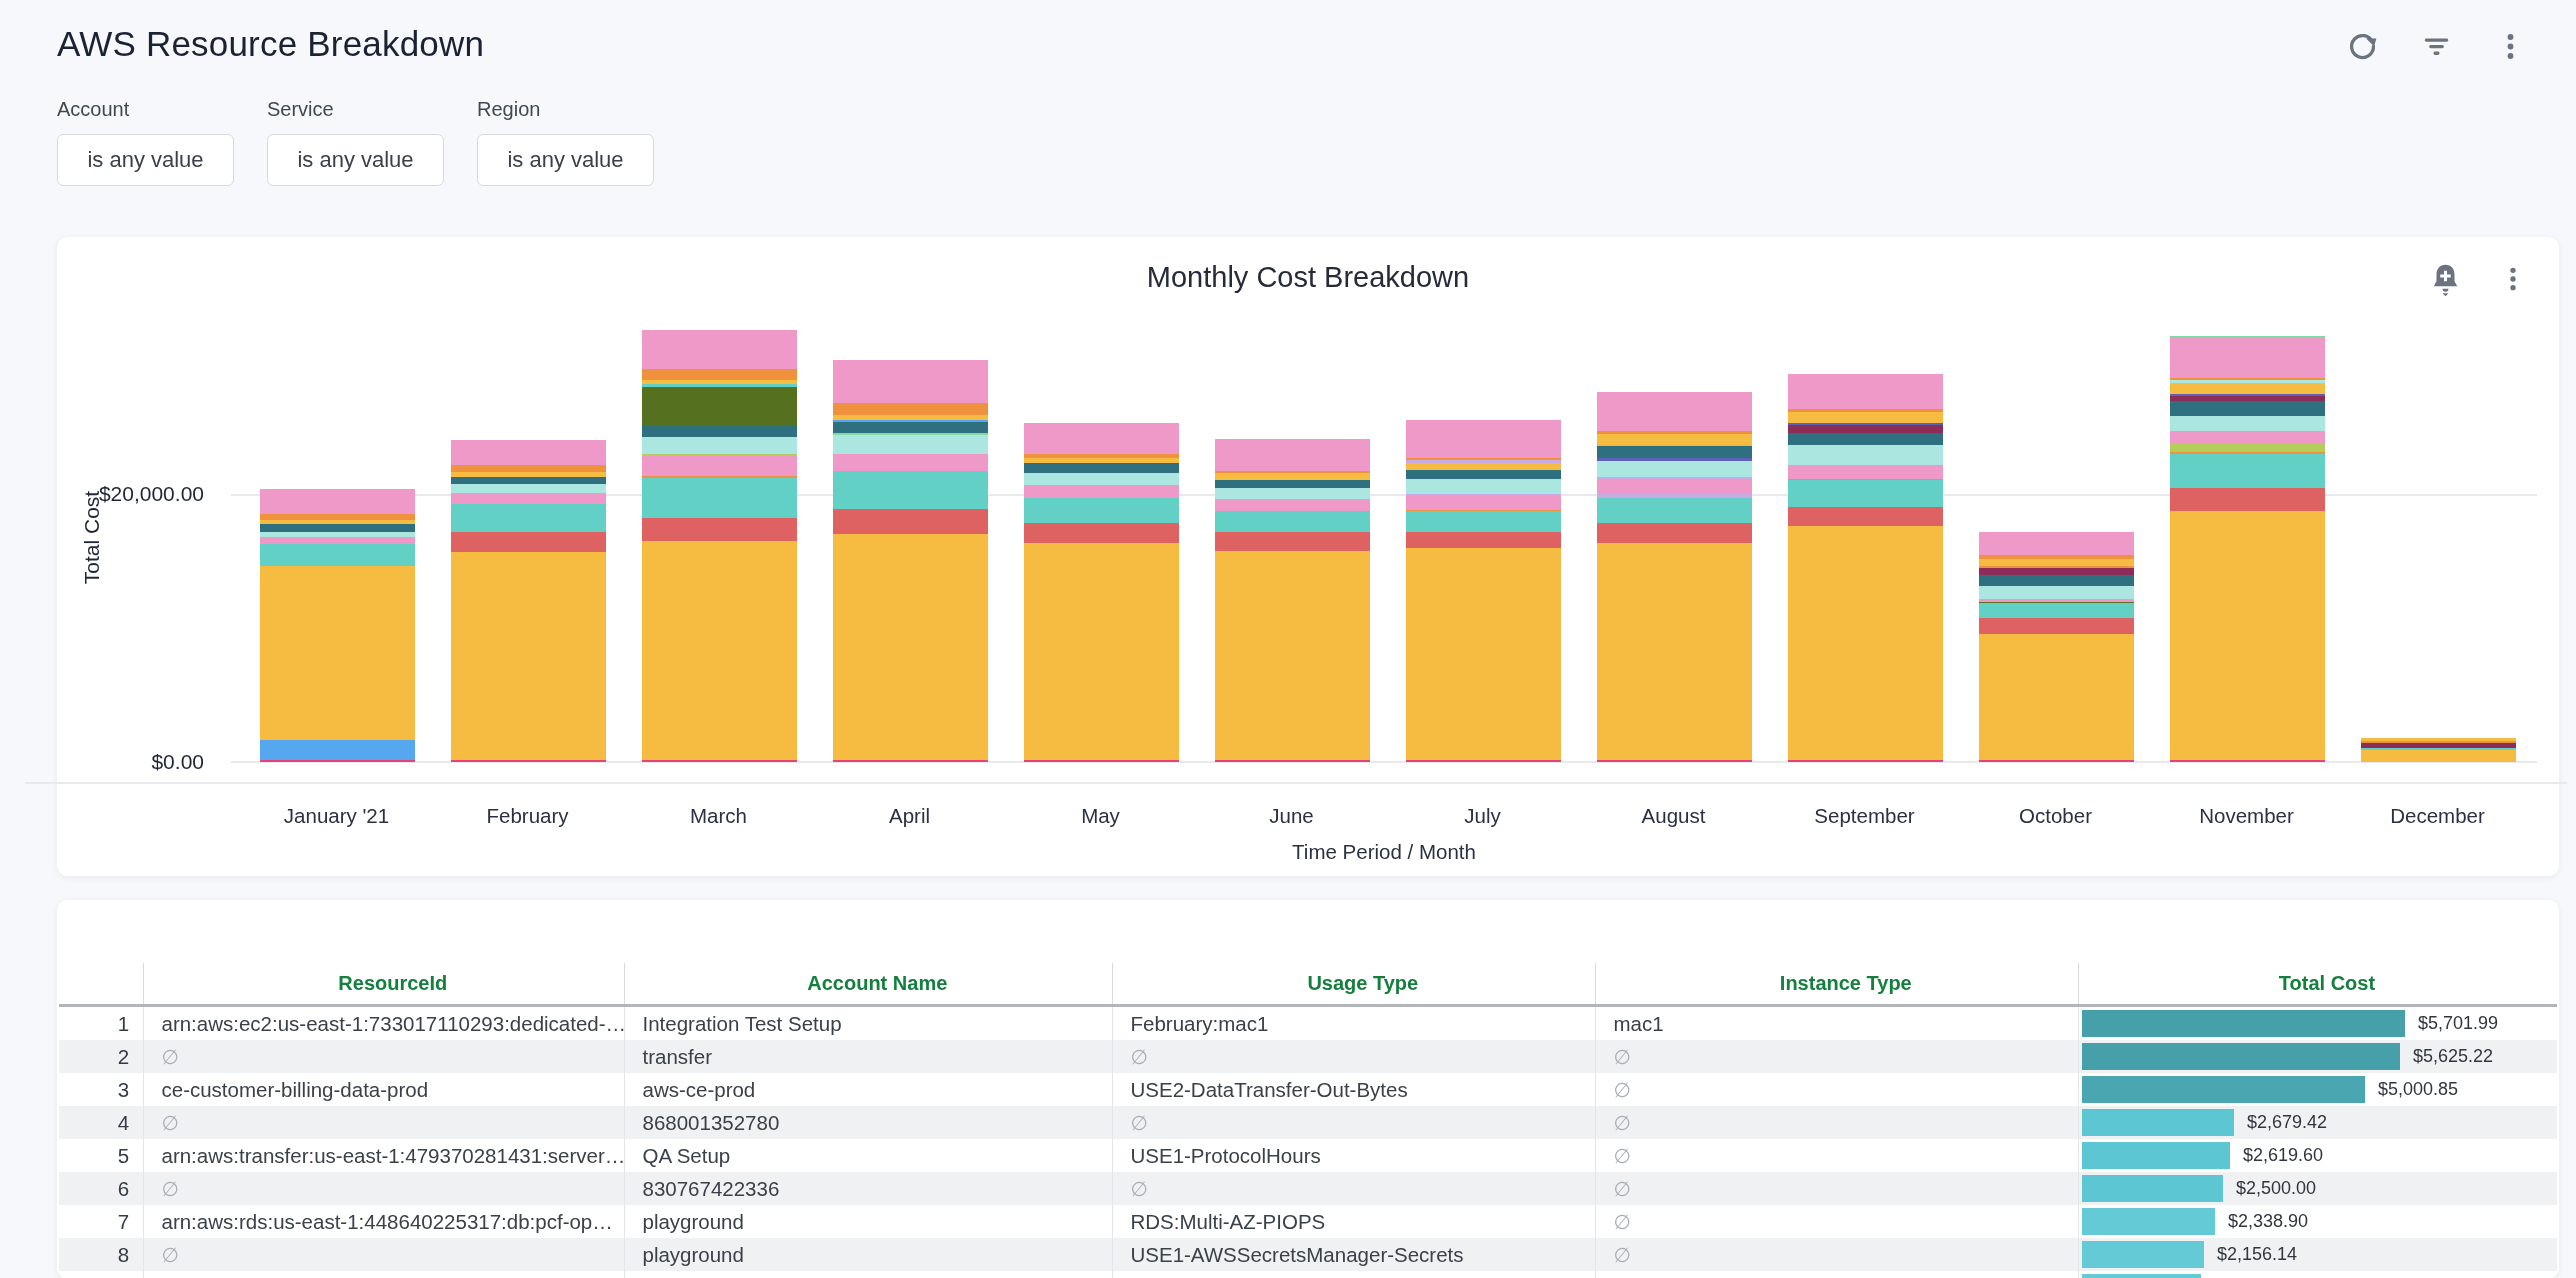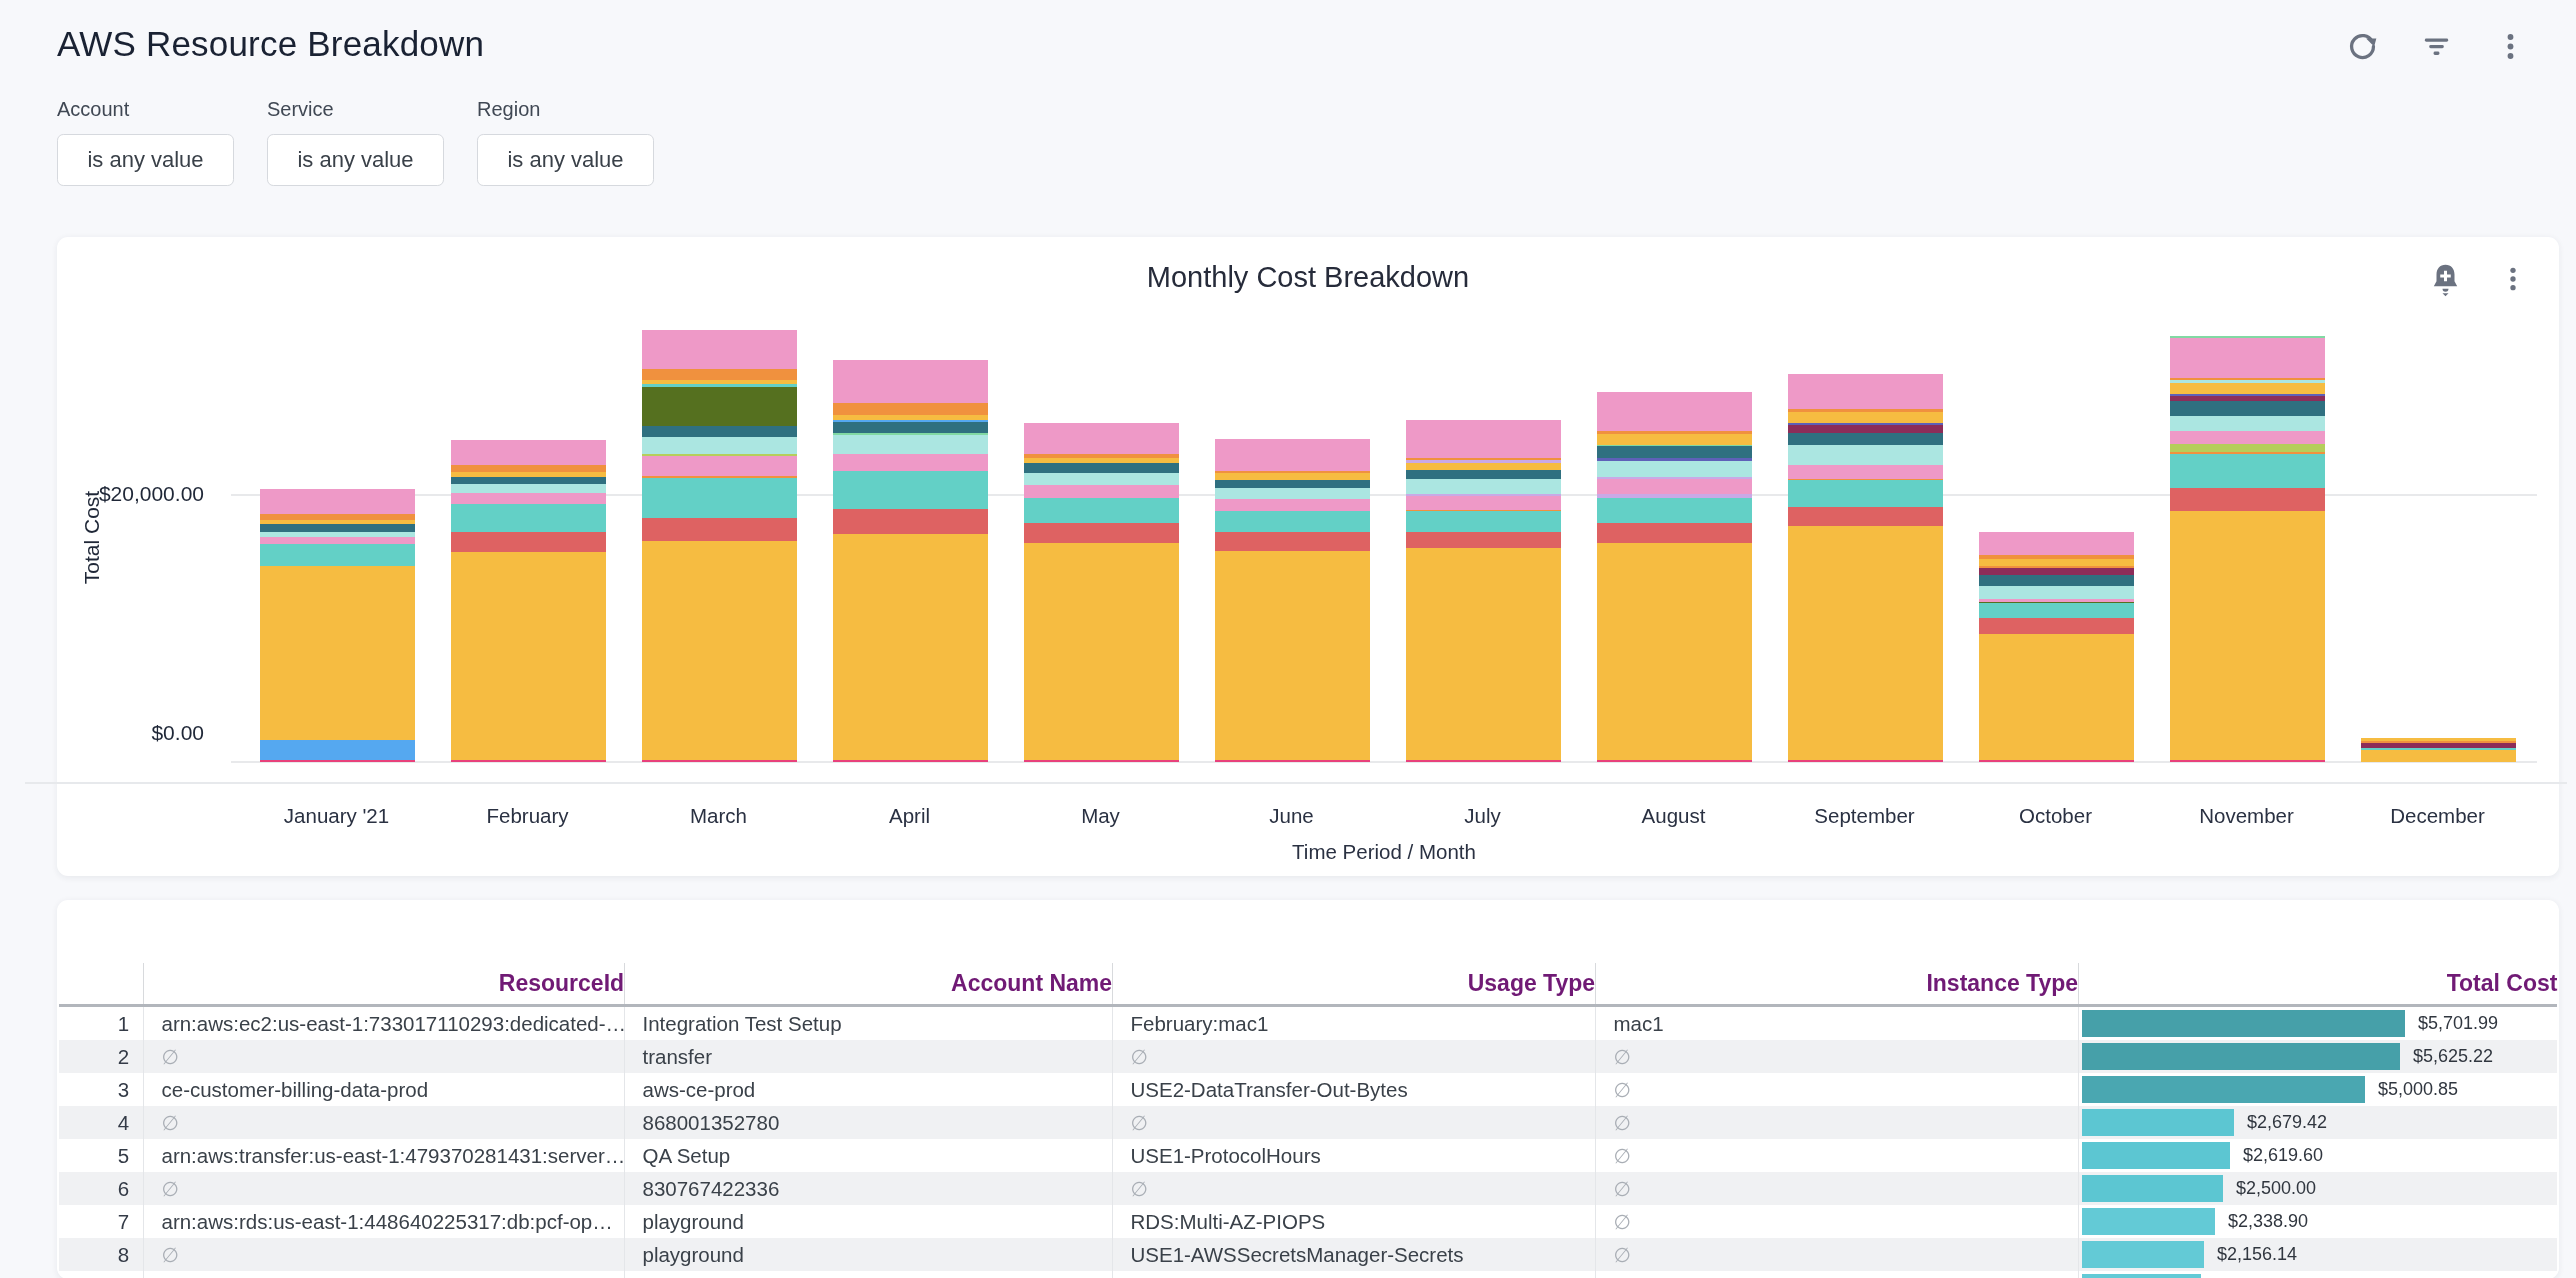--- a/index.html
+++ b/index.html
@@ -37,21 +37,21 @@
   .bar{position:absolute;bottom:0;width:155px;display:flex;flex-direction:column-reverse;cursor:pointer;}
   .seg{width:100%;}
   .ytick{position:absolute;left:16px;width:131px;text-align:right;font-size:21px;color:#1f2737;}
   .y-axis-title{position:absolute;left:11px;top:182px;width:47px;height:237px;display:flex;align-items:center;justify-content:center;font-size:21px;color:#1f2737;transform:rotate(-90deg);transform-origin:center;white-space:nowrap;}
   .xlabel{position:absolute;top:567px;width:189px;text-align:center;font-size:20.5px;color:#2a3142;}
   .x-axis-title{position:absolute;left:174px;width:2306px;top:603px;text-align:center;font-size:20.5px;color:#2a3142;}
 
   
   .tbl-wrap{position:absolute;left:1.6px;right:1.6px;top:63px;}
   table.grid{width:100%;border-collapse:collapse;table-layout:fixed;}
-  table.grid th{height:41px;text-align:right;font-size:23px;font-weight:700;color:#701a75;padding:0 0 0 17.4px;border-bottom:3.2px solid #b2b6bc;border-left:1.6px solid #d8dadd;background:#fff;cursor:pointer;}
+  table.grid th{height:41px;text-align:center;font-size:20px;font-weight:700;color:#15803d;padding:0 0 0 17.4px;border-bottom:3.2px solid #b2b6bc;border-left:1.6px solid #d8dadd;background:#fff;cursor:pointer;}
   table.grid th.numcol{border-left:none;}
   table.grid td{height:33px;font-size:20.5px;color:#3a4149;padding:0 0 0 17.4px;border-left:1.6px solid #e4e6e9;white-space:nowrap;overflow:hidden;}
   table.grid td.numcol{border-left:none;text-align:right;padding:0 14px 0 0;color:#343b47;}
   table.grid tr.even td{background:#f0f1f3;}
   .null-val{color:#a9aeb5;font-size:20px;}
   .costcell{display:flex;align-items:center;height:33px;}
   .costbar{height:27px;flex:0 0 auto;}
   .costlabel{margin-left:12.6px;font-size:18px;color:#30363f;}
   col.c-num{width:85px;} col.c-res{width:481px;} col.c-acc{width:488px;}
   col.c-use{width:483px;} col.c-ins{width:483px;} col.c-cost{width:auto;}
@@ -126,21 +126,21 @@
           <circle cx="24" cy="11" r="4" fill="#6b7280"></circle>
             <circle cx="24" cy="24" r="4" fill="#6b7280"></circle>
             <circle cx="24" cy="37" r="4" fill="#6b7280"></circle>
         </svg>
       </div>
     </div>
 
     <div class="chart-area">
       <div class="y-axis-title">Total Cost</div>
       <div class="ytick" style="top:245px;">$20,000.00</div>
-      <div class="ytick" style="top:484px;">$0.00</div>
+      <div class="ytick" style="top:513px;">$0.00</div>
       <div class="plot">
         <div class="gridline" style="top:188px;"></div>
         <div class="gridline" style="top:455px;"></div>
 
       <div class="bar" style="left: 29px;">
             <div class="seg" style="height: 1.6px; background: rgb(232, 65, 123);"></div>
             <div class="seg" style="height: 20px; background: rgb(85, 168, 240);"></div>
             <div class="seg" style="height: 174px; background: rgb(246, 188, 65);"></div>
             <div class="seg" style="height: 22px; background: rgb(99, 208, 198);"></div>
             <div class="seg" style="height: 7px; background: rgb(238, 153, 199);"></div>

